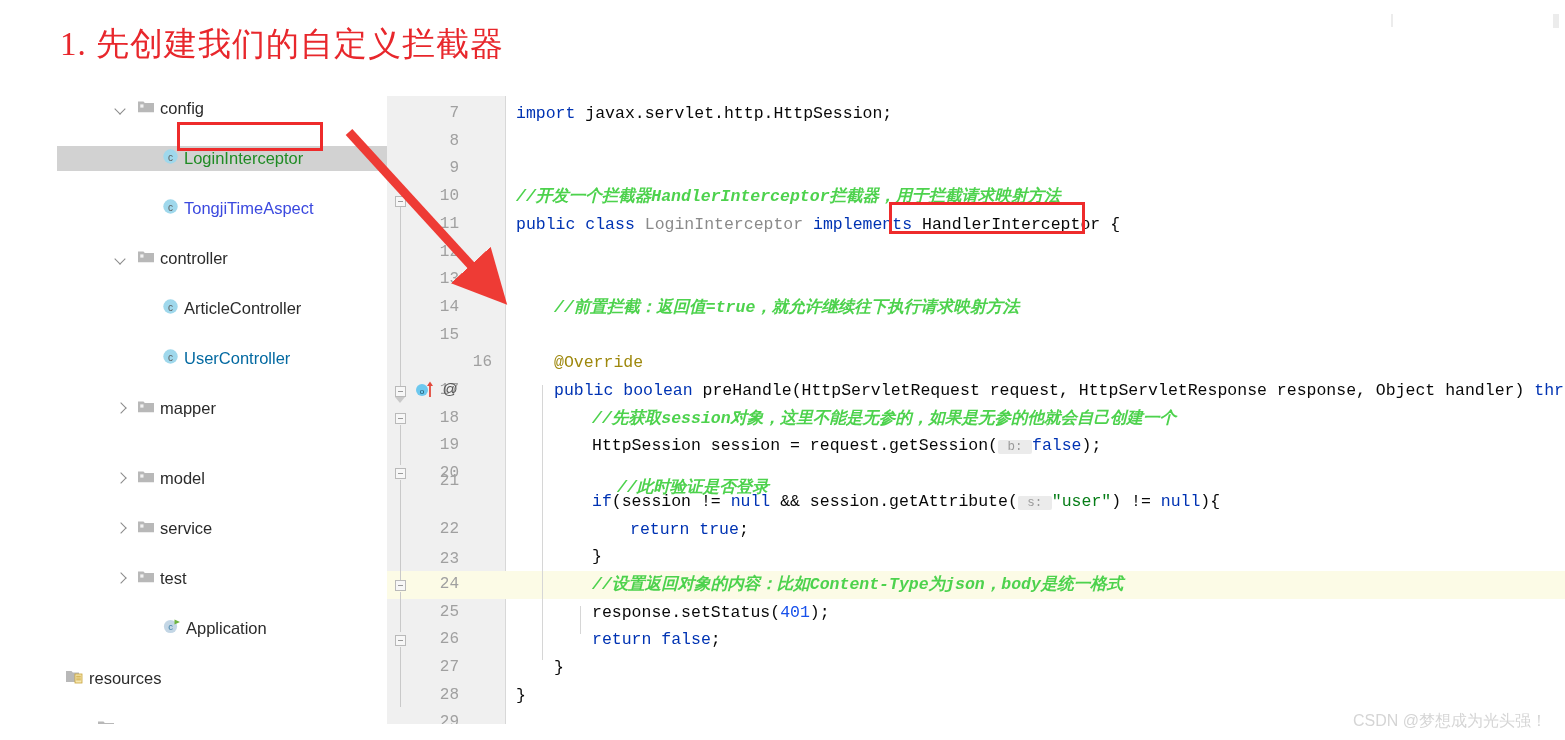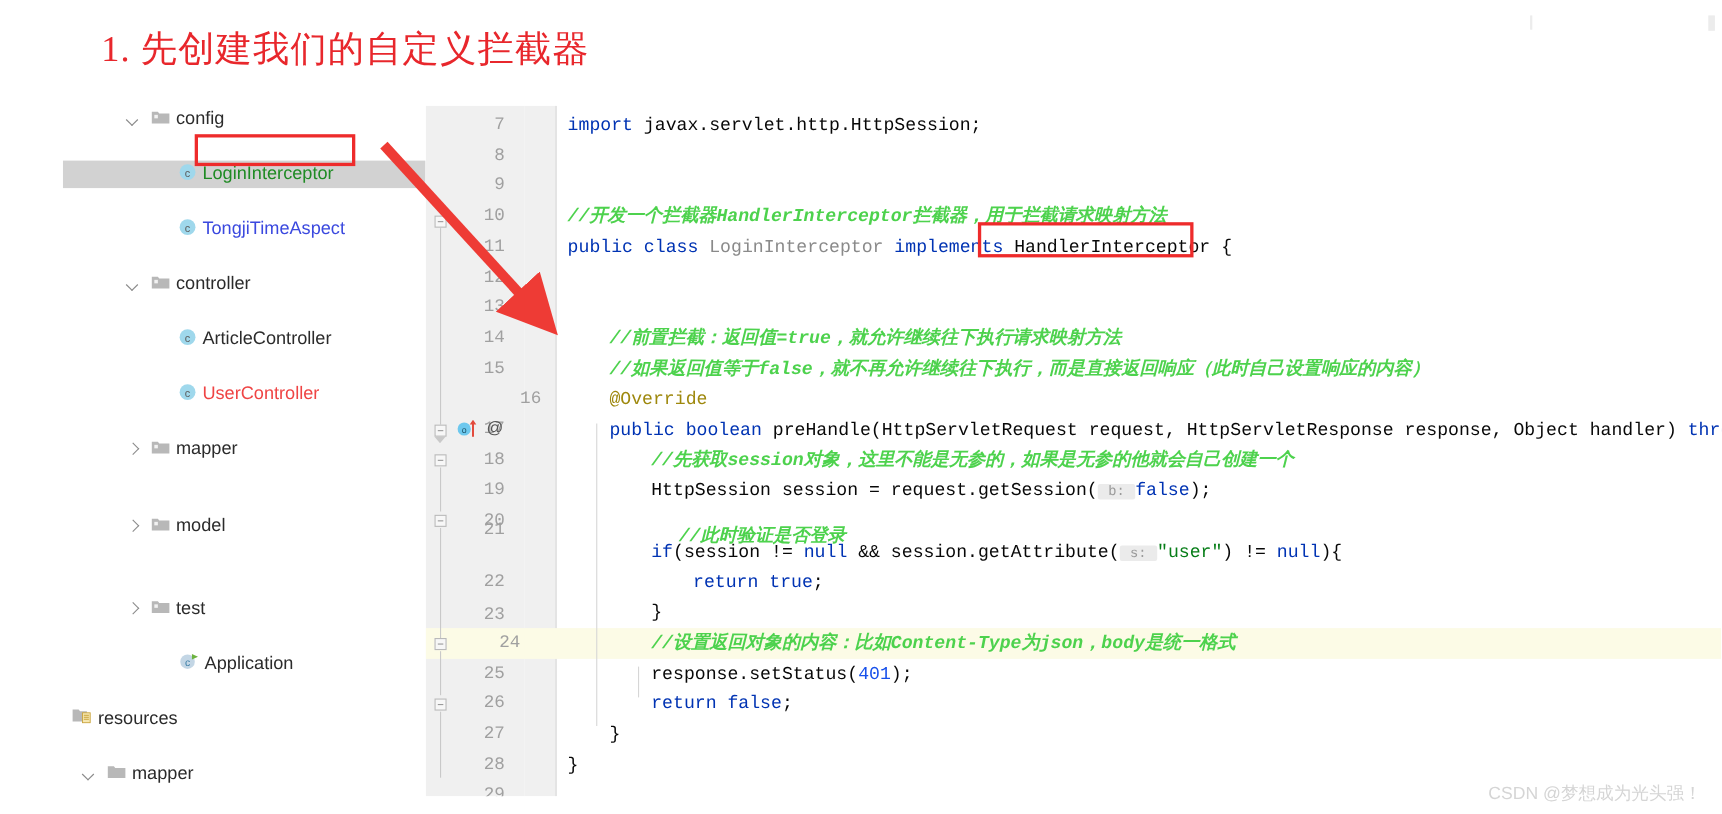--- a/index.html
+++ b/index.html
@@ -12,21 +12,20 @@
   #root { position: relative; width: 1565px; height: 740px; background:#fff; }
 
   
   .page-title {
     position: absolute; left: 60px; top: 22px;
     font-family: "Liberation Serif", serif;
     font-size: 33px;
     color: #e8272c;
     letter-spacing: 1px;
     white-space: nowrap;
-    margin-left: 32px;
   }
 
   
   .ide {
     position: absolute; left: 57px; top: 96px;
     width: 1508px; height: 628px;
     background: #ffffff;
     overflow: hidden;
   }
 
@@ -254,41 +253,51 @@
               <text x="8.5" y="12.5" font-size="10" text-anchor="middle" fill="#5a5a5a" font-family="Liberation Sans, sans-serif">c</text>
             </svg></span>
           <span class="tree-label" style="color: rgb(43, 43, 43);">ArticleController</span>
         </div>
         <div class="tree-row" style="top: 125px;">
           <span style="display: inline-block; flex: 0 0 auto; width: 105px;"></span>
           <span class="ico"><svg width="17" height="17" viewBox="0 0 17 17">
               <circle cx="8.5" cy="8.5" r="7.2" fill="#9fd8ec"></circle>
               <text x="8.5" y="12.5" font-size="10" text-anchor="middle" fill="#5a5a5a" font-family="Liberation Sans, sans-serif">c</text>
             </svg></span>
-          <span class="tree-label" style="color: #ef4444;">UserController</span>
+          <span class="tree-label" style="color: #0369a1;">UserController</span>
         </div>
         <div class="tree-row" style="top: 150px;">
           <span style="display: inline-block; flex: 0 0 auto; width: 58px;"></span>
           <span class="arrow right"></span>
           <span style="display: inline-block; width: 9px; flex: 0 0 auto;"></span>
           <span class="ico"><svg width="18" height="15" viewBox="0 0 18 15">
               <path d="M1 2.5h5.5l1.3 1.6H17v9.2H1z" fill="#b8b8b8"></path>
               <rect x="3.3" y="5.4" width="3.2" height="3.2" fill="#f2f2f2"></rect>
             </svg></span>
           <span class="tree-label" style="color: rgb(43, 43, 43);">mapper</span>
         </div>
         <div class="tree-row" style="top: 175px; margin-top: 20px;">
           <span style="display: inline-block; flex: 0 0 auto; width: 58px;"></span>
           <span class="arrow right"></span>
           <span style="display: inline-block; width: 9px; flex: 0 0 auto;"></span>
           <span class="ico"><svg width="18" height="15" viewBox="0 0 18 15">
               <path d="M1 2.5h5.5l1.3 1.6H17v9.2H1z" fill="#b8b8b8"></path>
               <rect x="3.3" y="5.4" width="3.2" height="3.2" fill="#f2f2f2"></rect>
             </svg></span>
           <span class="tree-label" style="color: rgb(43, 43, 43);">model</span>
+        </div>
+        <div class="tree-row" style="top: 200px;">
+          <span style="display: inline-block; flex: 0 0 auto; width: 58px;"></span>
+          <span class="arrow right"></span>
+          <span style="display: inline-block; width: 9px; flex: 0 0 auto;"></span>
+          <span class="ico"><svg width="18" height="15" viewBox="0 0 18 15">
+              <path d="M1 2.5h5.5l1.3 1.6H17v9.2H1z" fill="#b8b8b8"></path>
+              <rect x="3.3" y="5.4" width="3.2" height="3.2" fill="#f2f2f2"></rect>
+            </svg></span>
+          <span class="tree-label" style="color: rgb(43, 43, 43);">service</span>
         </div>
         <div class="tree-row" style="top: 225px;">
           <span style="display: inline-block; flex: 0 0 auto; width: 58px;"></span>
           <span class="arrow right"></span>
           <span style="display: inline-block; width: 9px; flex: 0 0 auto;"></span>
           <span class="ico"><svg width="18" height="15" viewBox="0 0 18 15">
               <path d="M1 2.5h5.5l1.3 1.6H17v9.2H1z" fill="#b8b8b8"></path>
               <rect x="3.3" y="5.4" width="3.2" height="3.2" fill="#f2f2f2"></rect>
             </svg></span>
           <span class="tree-label" style="color: rgb(43, 43, 43);">test</span>
@@ -341,21 +350,21 @@
           <div class="ln" style="top: 197.9px;">14</div>
           <div class="ln" style="top: 225.6px;">15</div>
           <div class="ln" style="top: 253.3px; padding-left: 33px;">16</div>
           <div class="ln" style="top: 281px;">17</div>
           <div class="ln" style="top: 308.7px;">18</div>
           <div class="ln" style="top: 336.4px;">19</div>
           <div class="ln" style="top: 364.1px;">20</div>
           <div class="ln" style="top: 372px;">21</div>
           <div class="ln" style="top: 419.5px;">22</div>
           <div class="ln" style="top: 450px;">23</div>
-          <div class="ln" style="top: 474.9px; margin-left: 14px;">24</div>
+          <div class="ln" style="top: 474.9px;">24</div>
           <div class="ln" style="top: 502.6px;">25</div>
           <div class="ln" style="top: 530.3px;">26</div>
           <div class="ln" style="top: 558px;">27</div>
           <div class="ln" style="top: 585.7px;">28</div>
           <div class="ln" style="top: 613.4px;">29</div>
         </div>
 
       <div id="gutter-icons" style="position: absolute; left: 28px; top: 283px; display: flex; align-items: center; gap: 4px;">
           <span><svg width="22" height="20" viewBox="0 0 22 20">
               <circle cx="7" cy="11" r="6" fill="#6dc8ee"></circle>
@@ -399,21 +408,20 @@
 
       <div class="code-area" id="codearea">
           <div class="code-line" style="top: 4px; left: 10px;"><span class="kw">import </span><span class="plain">javax.servlet.http.HttpSession;</span></div>
           <div class="code-line" style="top: 31.7px; left: 10px;"></div>
           <div class="code-line" style="top: 59.4px; left: 10px;"></div>
           <div class="code-line" style="top: 87.1px; left: 10px;"><span class="cmt">//开发一个拦截器HandlerInterceptor拦截器，用于拦截请求映射方法</span></div>
           <div class="code-line" style="top: 114.8px; left: 10px;"><span class="kw">public </span><span class="kw">class </span><span class="cls">LoginInterceptor </span><span class="kw">implements </span><span class="plain">HandlerInterceptor </span><span class="plain">{</span></div>
           <div class="code-line" style="top: 142.5px; left: 10px;"></div>
           <div class="code-line" style="top: 170.2px; left: 10px;"></div>
           <div class="code-line" style="top: 197.9px; left: 48px;"><span class="cmt">//前置拦截：返回值=true，就允许继续往下执行请求映射方法</span></div>
-          <div class="code-line" style="top: 225.6px; left: 48px;"><span class="cmt">//如果返回值等于false，就不再允许继续往下执行，而是直接返回响应（此时自己设置响应的内容）</span></div>
           <div class="code-line" style="top: 253.3px; left: 48px;"><span class="ann">@Override</span></div>
           <div class="code-line" style="top: 281px; left: 48px;"><span class="kw">public </span><span class="kw">boolean </span><span class="plain">preHandle</span><span class="plain">(HttpServletRequest request, HttpServletResponse response, Object handler) </span><span class="kw">throws</span></div>
           <div class="code-line" style="top: 308.7px; left: 86px;"><span class="cmt">//先获取session对象，这里不能是无参的，如果是无参的他就会自己创建一个</span></div>
           <div class="code-line" style="top: 336.4px; left: 86px;"><span class="plain">HttpSession session = request.getSession(</span><span class="hint"> b: </span><span class="kw">false</span><span class="plain">);</span></div>
           <div class="code-line" style="top: 378px; left: 86px; margin-left: 25px;"><span class="cmt">//此时验证是否登录</span></div>
           <div class="code-line" style="top: 391.8px; left: 86px;"><span class="kw">if</span><span class="plain">(session != </span><span class="kw">null</span><span class="plain"> &amp;&amp; session.getAttribute(</span><span class="hint"> s: </span><span class="str">"user"</span><span class="plain">) != </span><span class="kw">null</span><span class="plain">){</span></div>
           <div class="code-line" style="top: 419.5px; left: 124px;"><span class="kw">return </span><span class="kw">true</span><span class="plain">;</span></div>
           <div class="code-line" style="top: 447.2px; left: 86px;"><span class="plain">}</span></div>
           <div class="code-line" style="top: 474.9px; left: 86px;"><span class="cmt">//设置返回对象的内容：比如Content-Type为json，body是统一格式</span></div>
           <div class="code-line" style="top: 502.6px; left: 86px;"><span class="plain">response.setStatus(</span><span class="num">401</span><span class="plain">);</span></div>

